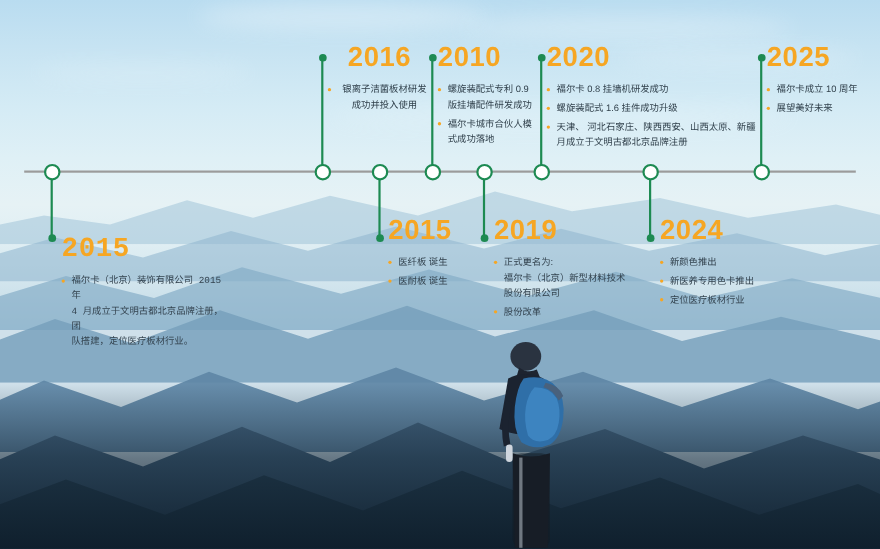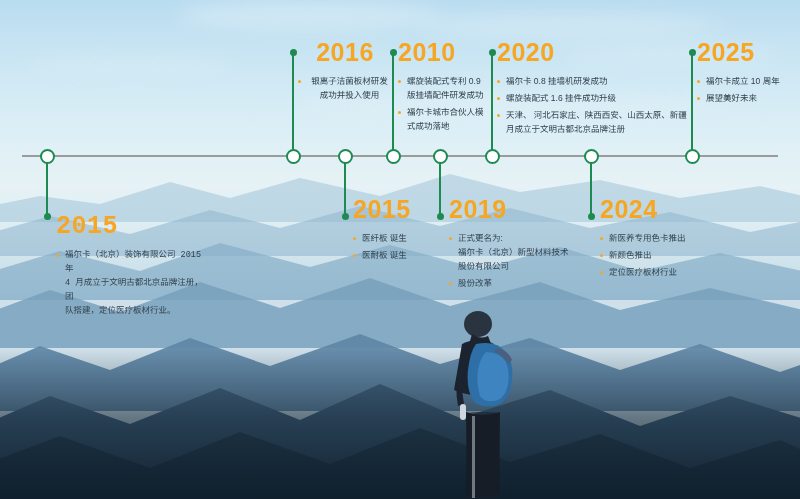--- a/index.html
+++ b/index.html
@@ -302,19 +302,19 @@
       <li>正式更名为:
 福尔卡（北京）新型材料技术
 股份有限公司</li>
       <li>股份改革</li>
     </ul>
   </div>
 
   <div class="event below" style="left:600px; top:197px; width:130px;">
     <div class="year">2024</div>
     <ul class="bullets">
+      <li>新颜色推出</li>
       <li>新医养专用色卡推出</li>
-      <li>新颜色推出</li>
       <li>定位医疗板材行业</li>
     </ul>
   </div>
 
 </div>
 
 </body></html>

